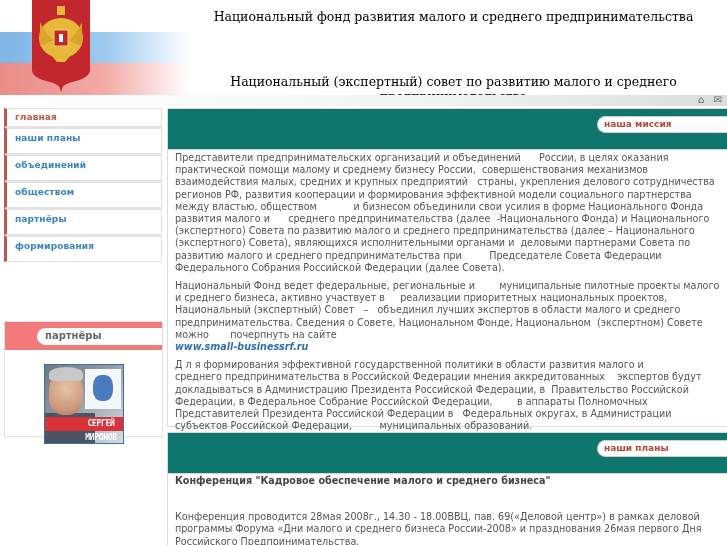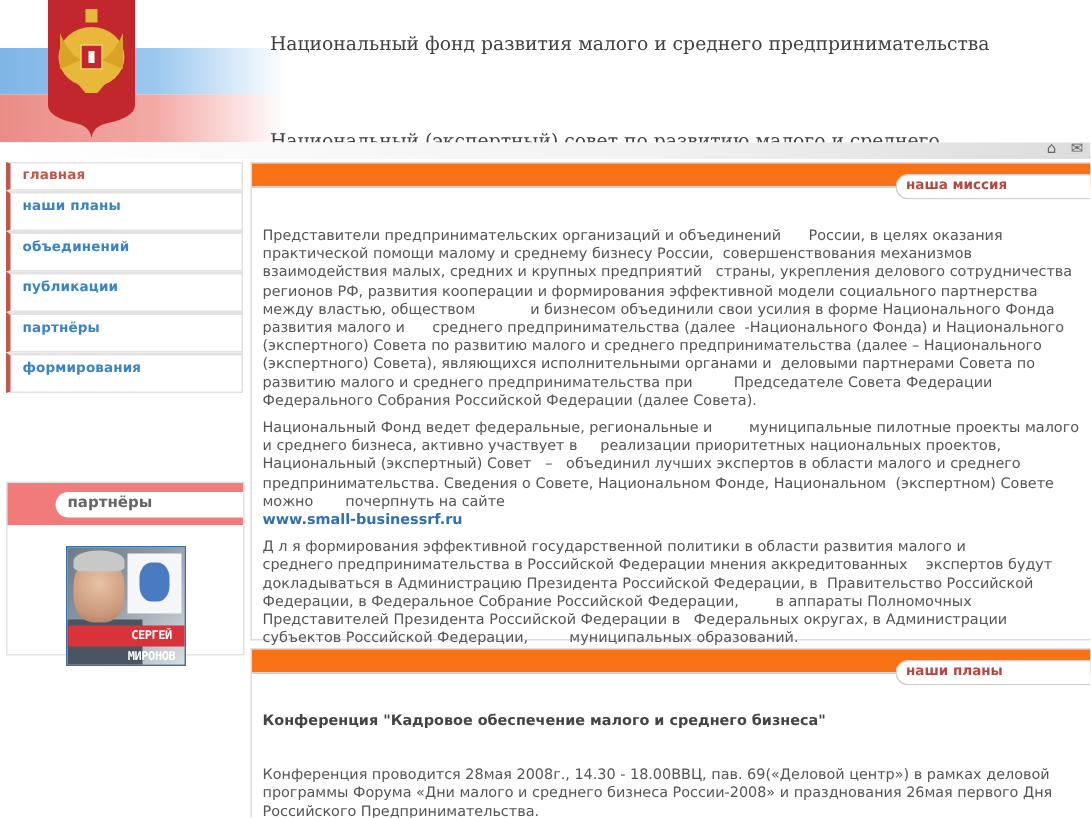--- a/index.html
+++ b/index.html
@@ -6,21 +6,21 @@
   html, body { width: 727px; height: 545px; overflow: hidden; background: #ffffff; }
   body { font-family: "DejaVu Sans", sans-serif; position: relative; color: #333; }
 
   
   .header { position: absolute; left: 0; top: 0; width: 727px; height: 95px; background: #fff; overflow: hidden; }
   .flag { position: absolute; left: 0; top: 0; width: 190px; height: 95px; }
   .flag .white { position: absolute; left: 0; top: 0; width: 190px; height: 32px; background: linear-gradient(to right, #ffffff 0%, #ffffff 100%); }
   .flag .blue { position: absolute; left: 0; top: 32px; width: 190px; height: 31px; background: linear-gradient(to right, #7fb6e6 0%, #9cc8ef 55%, rgba(255,255,255,0) 100%); }
   .flag .red { position: absolute; left: 0; top: 63px; width: 190px; height: 32px; background: linear-gradient(to right, #eb8b86 0%, #f2aaa6 55%, rgba(255,255,255,0) 100%); }
   .emblem { position: absolute; left: 32px; top: 0; width: 58px; height: 92px; }
-  .titles { position: absolute; left: 180px; top: 12px; width: 547px; height: 95px; font-family: "DejaVu Serif", serif; color: #404040; }
+  .titles { position: absolute; left: 180px; top: 0; width: 547px; height: 95px; text-align: center; font-family: "DejaVu Serif", serif; color: #000000; }
   .t1 { position: absolute; left: 0; right: 0; top: 9px; font-size: 12.5px; }
   .t2 { position: absolute; left: 0; right: 0; top: 40px; font-size: 10.5px; line-height: 12px; }
   .t3 { position: absolute; left: 0; right: 0; top: 74px; font-size: 12.5px; }
 
   .toolbar-strip { position: absolute; left: 0; top: 95px; width: 727px; height: 11px; background: linear-gradient(to right, #ffffff 0%, #f2f2f2 60%, #dcdcdc 100%); }
   .tool-icon { position: absolute; top: 95px; width: 12px; height: 10px; font-size: 10px; line-height: 10px; color: #666; text-align: center; }
 
   
   .nav { position: absolute; left: 4px; top: 108px; width: 158px; }
   .nav-item { position: relative; height: 27px; border: 1px solid #e2e2e2; border-left: 3px solid #c0574a; margin-bottom: 0; background: #fff; }
@@ -37,26 +37,26 @@
   .banner { position: absolute; left: 39px; top: 42px; width: 80px; height: 80px; border: 1px solid #3a6fa8; overflow: hidden; background: linear-gradient(135deg, #6d7b88 0%, #8c98a3 40%, #d9dde2 100%); }
   .banner .face { position: absolute; left: 4px; top: 6px; width: 34px; height: 44px; border-radius: 45% 45% 40% 40%; background: radial-gradient(circle at 50% 40%, #e7c3a4 0%, #c99679 70%, #a97659 100%); }
   .banner .hair { position: absolute; left: 4px; top: 2px; width: 34px; height: 14px; border-radius: 50% 50% 20% 20%; background: #c8c8c8; }
   .banner .suit { position: absolute; left: 0; top: 48px; width: 50px; height: 32px; background: #4b5562; }
   .banner .crest { position: absolute; left: 40px; top: 4px; width: 36px; height: 40px; background: #f4f6f8; }
   .banner .crest i { position: absolute; left: 8px; top: 6px; width: 20px; height: 26px; border-radius: 40%; background: #4a7bc0; }
   .banner .label { position: absolute; left: 0; top: 52px; width: 80px; height: 14px; background: #d8323a; color: #fff; font-size: 8px; font-weight: bold; text-align: center; line-height: 14px; font-family: "DejaVu Sans Mono", monospace; letter-spacing: -0.3px; padding-left: 32px; }
 
   
   .panel { position: absolute; left: 167px; width: 560px; border: 1px solid #dcdcdc; border-right: none; background: #fff; }
-  .panel-head { position: absolute; left: 0; top: 0; width: 559px; height: 16px; background: #f97316; border-bottom: 1px solid #d6d6d6; }
+  .panel-head { position: absolute; left: 0; top: 0; width: 559px; height: 41px; background: #0f766e; border-bottom: 1px solid #d6d6d6; }
   .panel-pill { position: absolute; left: 429px; top: 7px; width: 130px; height: 17px; background: #fff; border: 1px solid #cfcfcf; border-right: none; border-radius: 9px 0 0 9px; }
   .panel-pill span { position: absolute; left: 6px; top: 2px; font-size: 9px; font-weight: bold; color: #b5473e; }
   .panel-body { position: absolute; left: 7px; top: 43px; width: 545px; font-size: 9.6px; line-height: 12.2px; color: #555; }
   .panel-body p { margin-bottom: 6px; }
-  .panel-body .link { color: #2f6fb5; font-weight: bold; }
+  .panel-body .link { color: #2f6fb5; font-weight: bold; font-style: italic; }
   .panel-body .heading { font-weight: bold; color: #444; margin-bottom: 24px; }
 </style>
 </head>
 <body>
 
 <div class="header">
   <div class="flag">
     <div class="white"></div>
       <div class="blue"></div>
       <div class="red"></div>
@@ -83,21 +83,21 @@
   <div class="nav-item first">
       <span>главная</span>
     </div>
   <div class="nav-item">
       <span>наши планы</span>
     </div>
   <div class="nav-item">
       <span>объединений</span>
     </div>
   <div class="nav-item">
-      <span>публикации</span>
+      <span>обществом</span>
     </div>
   <div class="nav-item">
       <span>партнёры</span>
     </div>
   <div class="nav-item">
       <span>формирования</span>
     </div>
 </div>
 
 <div class="partners">

